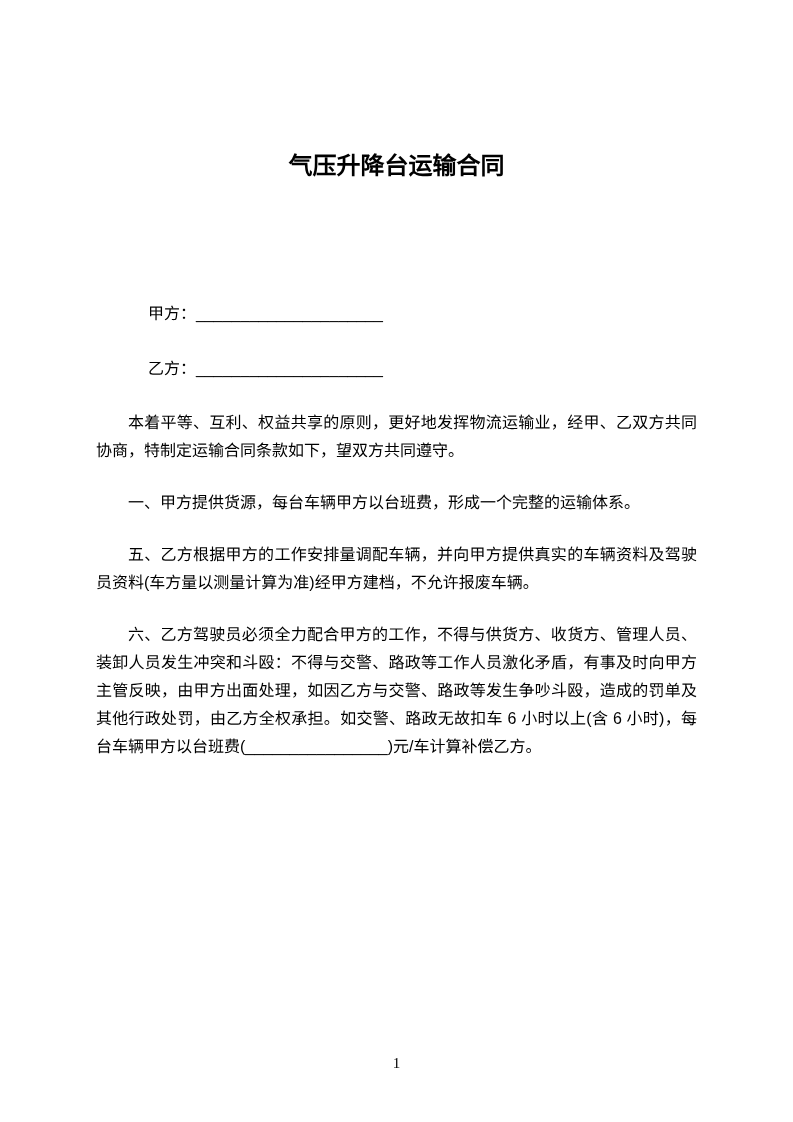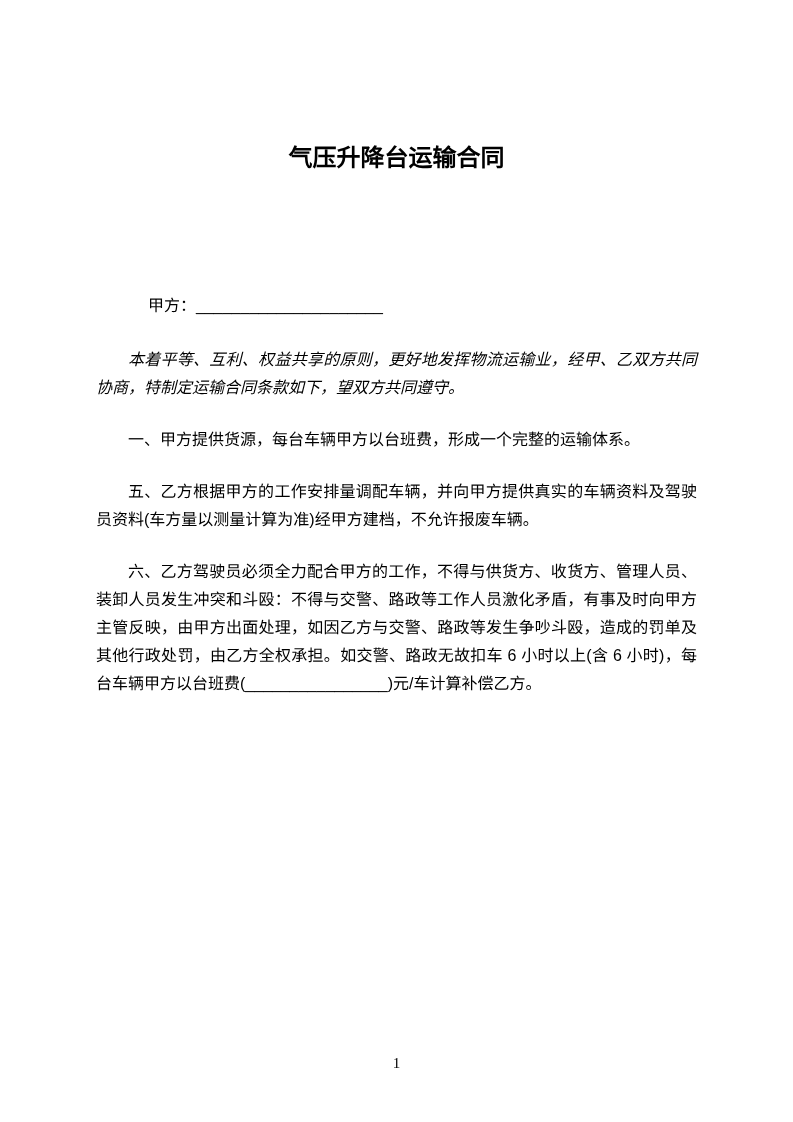--- a/index.html
+++ b/index.html
@@ -15,21 +15,21 @@
     margin: 0 auto;
     background: #ffffff;
     box-sizing: border-box;
     padding: 142px 96px 0 96px;
     font-family: "Liberation Sans", "DejaVu Sans", sans-serif;
     font-size: 16px;
     color: #000000;
     overflow: hidden;
   }
   .doc-title {
-    margin: 0;
+    margin: 8px;
     font-size: 24px;
     font-weight: 700;
     line-height: 32px;
     text-align: center;
     letter-spacing: 0px;
   }
   .party-line {
     margin: 12px;
     line-height: 28px;
     text-indent: 2.5em;
@@ -46,21 +46,20 @@
   }
   .para {
     margin: 24px 0 0 0;
     line-height: 28px;
     text-indent: 2em;
     text-align: justify;
     word-break: break-all;
   }
   .para.preamble {
     margin-top: 26px;
-    font-style: italic;
   }
   .page-footer {
     position: absolute;
     left: 0;
     right: 0;
     bottom: 50px;
     text-align: center;
     font-family: "Liberation Serif", "DejaVu Serif", serif;
     font-size: 15px;
     line-height: 18px;
@@ -69,20 +68,21 @@
 </style>
 </head>
 <body>
 
 <div class="page">
 
   <h1 class="doc-title">气压升降台运输合同</h1>
 
   <p class="party-line first"><span>甲方：</span><span class="party-blank">_____________________</span></p>
 
+  <p class="party-line"><span>乙方：</span><span class="party-blank">_____________________</span></p>
 
   <p class="para preamble">本着平等、互利、权益共享的原则，更好地发挥物流运输业，经甲、乙双方共同协商，特制定运输合同条款如下，望双方共同遵守。</p>
 
   <p class="para">一、甲方提供货源，每台车辆甲方以台班费，形成一个完整的运输体系。</p>
 
 
 
 
   <p class="para">五、乙方根据甲方的工作安排量调配车辆，并向甲方提供真实的车辆资料及驾驶员资料(车方量以测量计算为准)经甲方建档，不允许报废车辆。</p>
 

